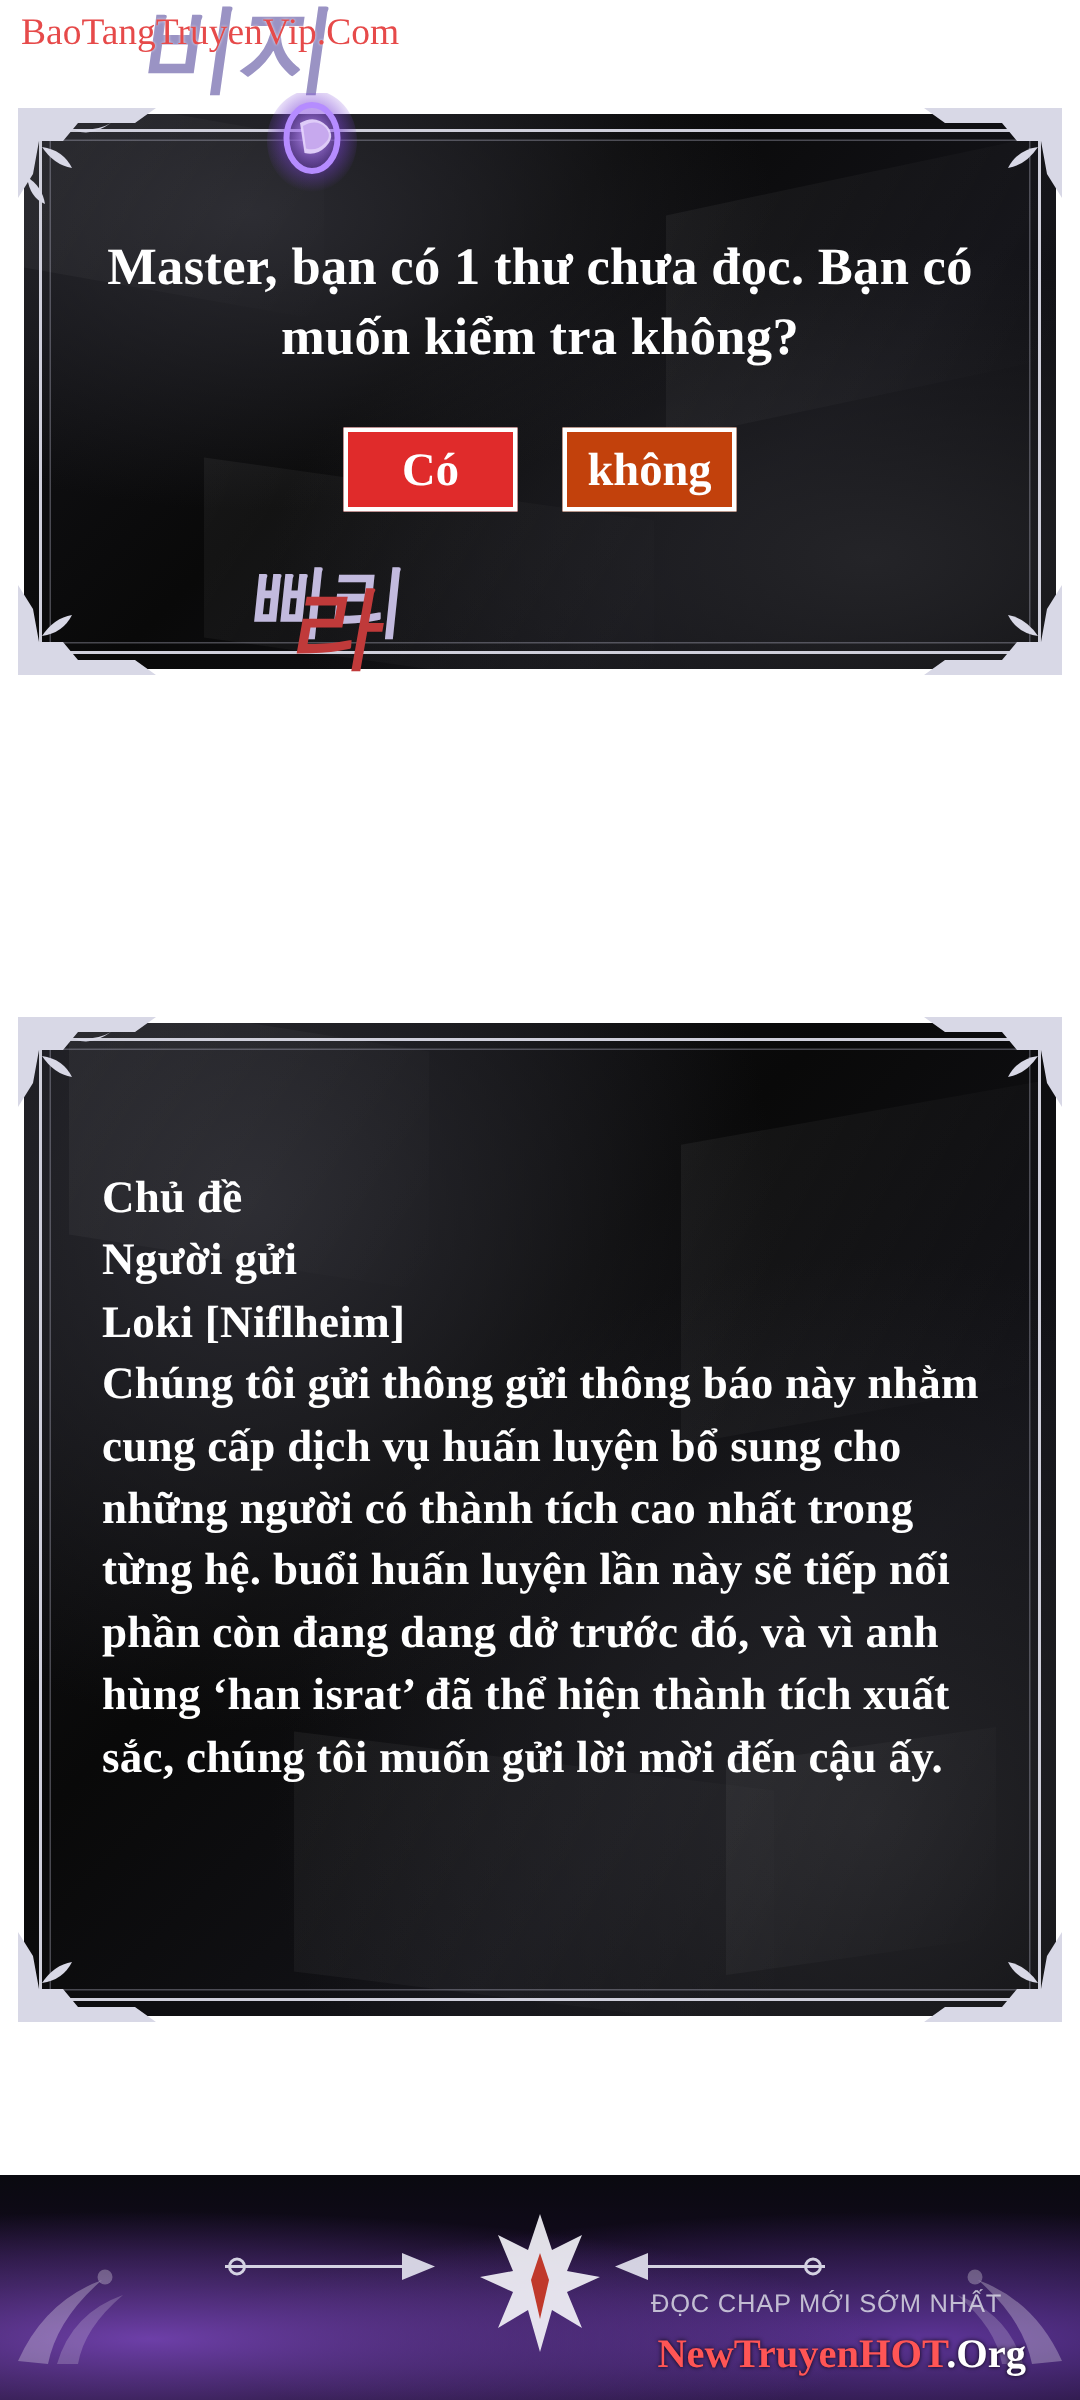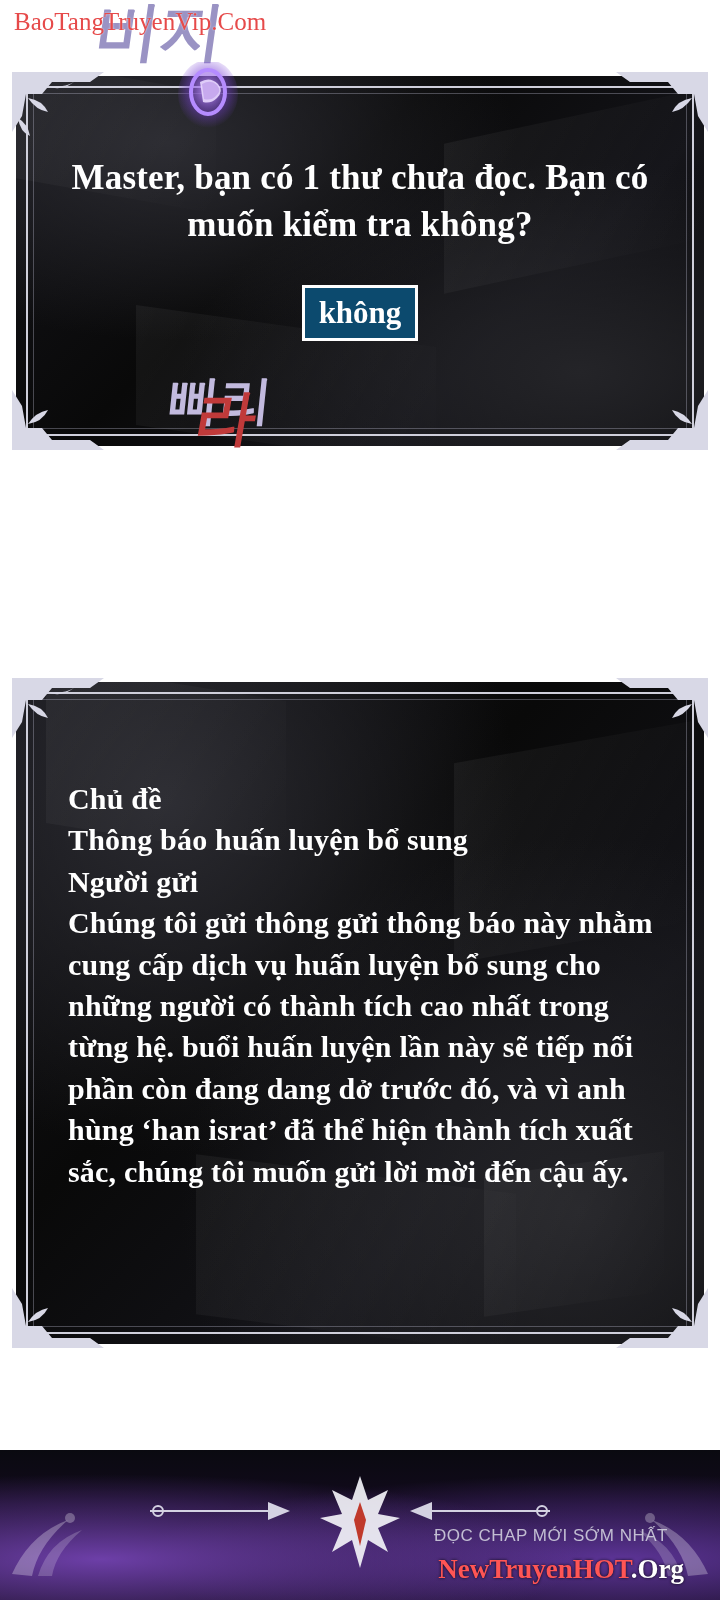--- a/index.html
+++ b/index.html
@@ -163,21 +163,21 @@
     align-items: center;
     justify-content: center;
     box-sizing: border-box;
     cursor: pointer;
   }
   .btn-yes {
     background: #e02b2b;
     border: 3px solid #ffffff;
   }
   .btn-no {
-    background: #0c4a6e;
+    background: #c2410c;
     border: 3px solid #ffffff;
   }
 
   
   #dialog-2 {
     top: 682px;
     left: 16px;
     width: 688px;
     height: 662px;
     z-index: 20;
@@ -313,20 +313,21 @@
   <div class="corner c-br">
     <svg width="92" height="70" viewBox="0 0 92 70">
       <path d="M0 0 L92 0 L78 10 L40 10 L30 22 L14 22 L10 44 L0 60 Z" fill="#d8d8e6"></path>
       <path d="M16 26 q14 2 20 14 q-12 -2 -20 -14 Z" fill="#d8d8e6"></path>
     </svg>
   </div>
 
   <div class="dialog-text">Master, bạn có 1 thư chưa đọc. Bạn có muốn kiểm tra không?</div>
 
   <div class="dialog-buttons">
+    <div class="btn btn-yes">Có</div>
     <div class="btn btn-no">không</div>
   </div>
 </div>
 
 <div class="kr-scribble kr-mid">삐리</div>
 <div class="kr-red">라</div>
 
 <div class="panel" id="dialog-2">
   <div class="panel-inner"></div>
   <div class="panel-facets">
@@ -359,22 +360,22 @@
   </div>
   <div class="corner c-br">
     <svg width="92" height="70" viewBox="0 0 92 70">
       <path d="M0 0 L92 0 L78 10 L40 10 L30 22 L14 22 L10 44 L0 60 Z" fill="#d8d8e6"></path>
       <path d="M16 26 q14 2 20 14 q-12 -2 -20 -14 Z" fill="#d8d8e6"></path>
     </svg>
   </div>
 
   <div class="letter-body">
     <div class="letter-line">Chủ đề</div>
-    <div class="letter-line">Thông báo huấn luyện bổ sung</div>
     <div class="letter-line">Người gửi</div>
+    <div class="letter-line">Loki [Niflheim]</div>
     <div class="letter-para">Chúng tôi gửi thông gửi thông báo này nhằm cung cấp dịch vụ huấn luyện bổ sung cho những người có thành tích cao nhất trong từng hệ. buổi huấn luyện lần này sẽ tiếp nối phần còn đang dang dở trước đó, và vì anh hùng ‘han israt’ đã thể hiện thành tích xuất sắc, chúng tôi muốn gửi lời mời đến cậu ấy.</div>
   </div>
 </div>
 
 <div id="bottom-banner">
   <div class="corner-deco-left">
     <svg width="130" height="110" viewBox="0 0 130 110">
       <path d="M4 104 q18 -40 56 -54 q-30 26 -36 56 Z" fill="#ffffff" opacity="0.5"></path>
       <path d="M30 106 q10 -34 44 -46 q-26 22 -30 46 Z" fill="#ffffff" opacity="0.35"></path>
       <circle cx="62" cy="48" r="5" fill="#ffffff" opacity="0.5"></circle>

